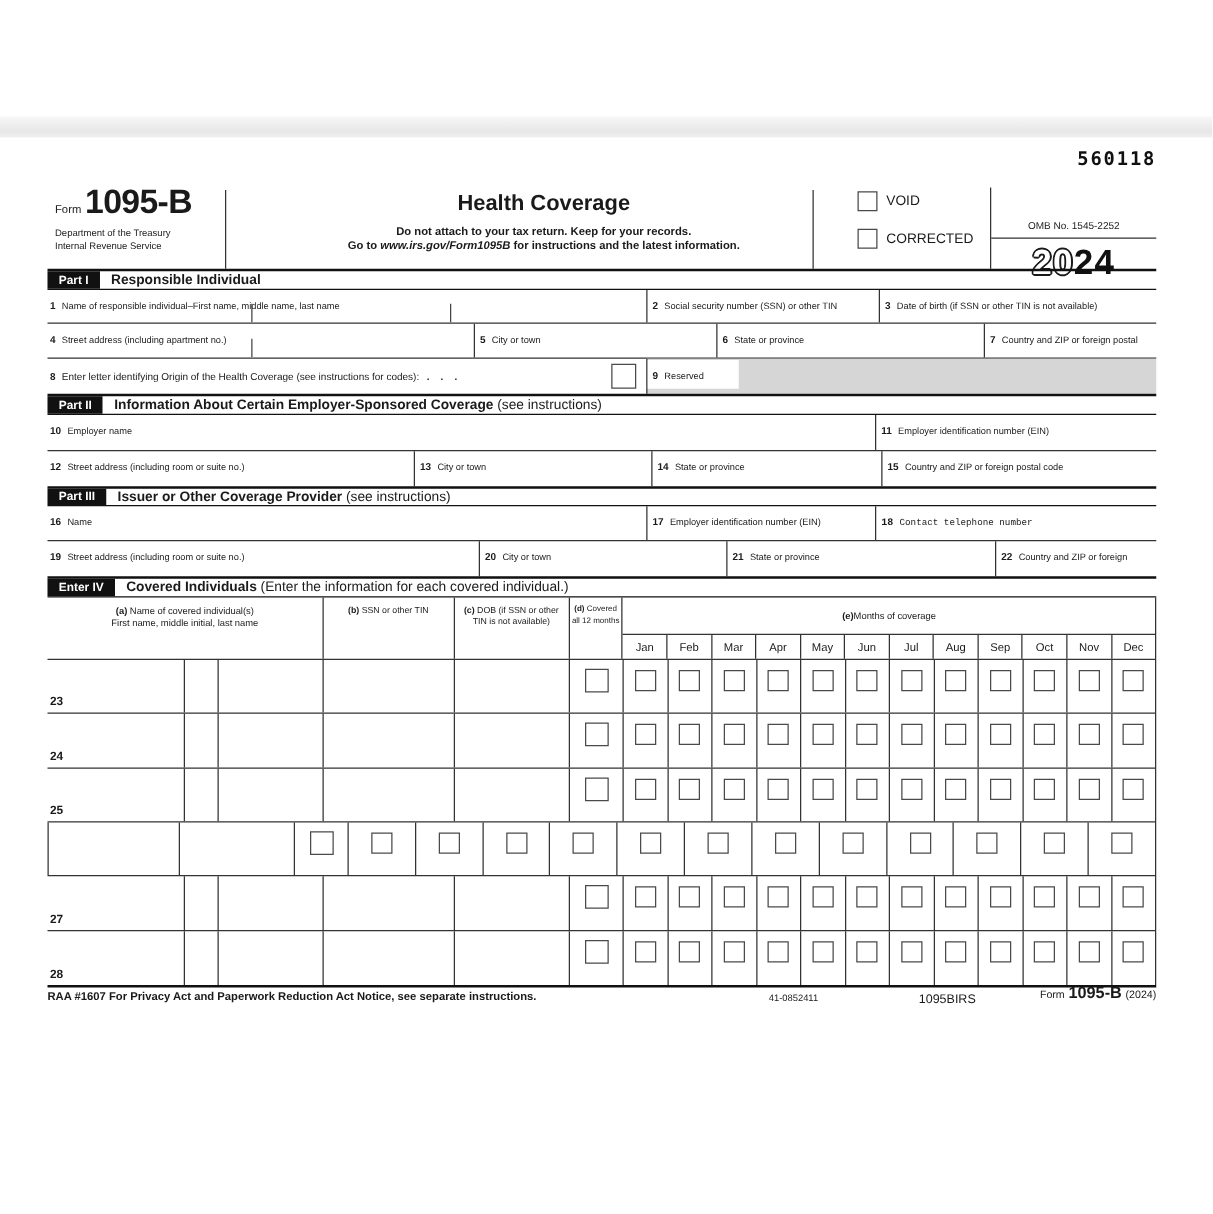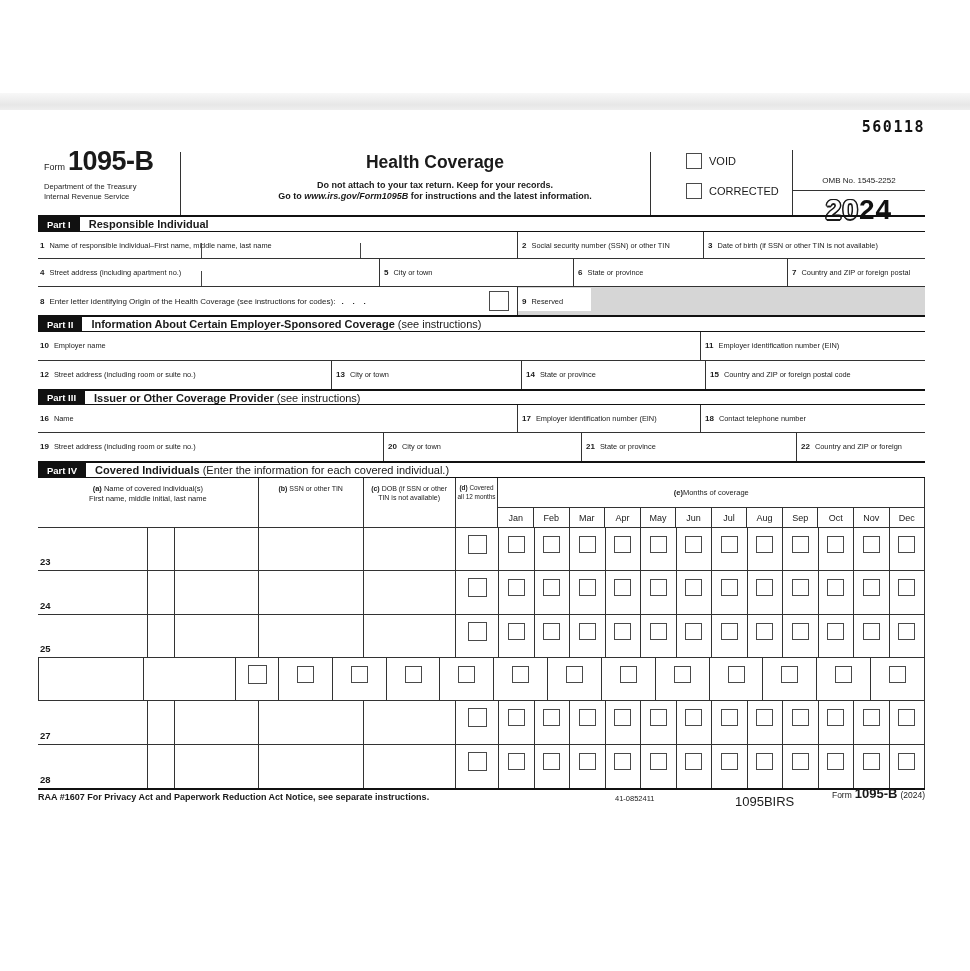--- a/index.html
+++ b/index.html
@@ -81,21 +81,21 @@
   .name-cell{width:220px;position:relative;display:flex;border-left:none;}
   .sub1{width:110px;border-right:1px solid #333;box-sizing:border-box;}
   .sub2{width:27px;border-right:1px solid #333;box-sizing:border-box;}
   .sub3{flex:1;}
   .rownum{position:absolute;left:2px;bottom:3px;font-size:9.5px;font-weight:bold;}
   .bcell{width:105px;} .ccell{width:92px;} .dcell{width:43px;}
   .mcell{flex:1 1 0;}
   
   .foot-left{position:absolute;left:38px;top:792px;font-size:9px;font-weight:bold;}
   .foot-code1{position:absolute;left:615px;top:794px;font-size:7.5px;}
-  .foot-code2{position:absolute;left:735px;top:794px;font-size:13px;}
+  .foot-code2{position:absolute;left:735px;top:794px;font-size:10px;}
   .foot-right{position:absolute;right:45px;top:786px;display:flex;align-items:baseline;}
   .fr-word{font-size:8.5px;margin-right:3px;}
   .fr-num{font-size:13px;font-weight:bold;margin-right:3px;}
   .fr-year{font-size:8.5px;}
   b{font-weight:bold;}
 </style>
 </head>
 <body>
 
 <div class="page">
@@ -219,42 +219,42 @@
         <span class="sfx">(see instructions)</span>
       </span>
   </div>
   <div class="row" style="top:405px;height:28px;">
     <div class="fb" style="flex:0 0 479px;">
       <span class="n">16</span><span class="l">Name</span>
     </div>
     <div class="fb" style="flex:0 0 183px;">
       <span class="n">17</span><span class="l">Employer identification number (EIN)</span>
     </div>
-    <div class="fb" style="flex:1;">
+    <div class="fb" style="flex:1;font-family:Liberation Mono, monospace;">
       <span class="n">18</span><span class="l">Contact telephone number</span>
     </div>
   </div>
   <div class="row nobb" style="top:433px;height:28px;gap:32px;">
     <div class="fb" style="flex:0 0 313px;">
       <span class="n">19</span><span class="l">Street address (including room or suite no.)</span>
     </div>
     <div class="fb" style="flex:0 0 166px;">
       <span class="n">20</span><span class="l">City or town</span>
     </div>
     <div class="fb" style="flex:0 0 183px;">
       <span class="n">21</span><span class="l">State or province</span>
     </div>
     <div class="fb" style="flex:1;">
       <span class="n">22</span><span class="l">Country and ZIP or foreign postal code</span>
     </div>
   </div>
   <div class="rule" style="top:461px;"></div>
 
   <div class="phead" style="top:463px;height:15px;">
-    <span class="plabel">Part IV</span>
+    <span class="plabel">Enter IV</span>
     <span class="ptitle">
         <span>Covered Individuals</span>
         <span class="sfx">(Enter the information for each covered individual.)</span>
       </span>
   </div>
 
   <div class="p4">
     <div class="p4head">
       <div class="p4hc ha">
         <div><b>(a)</b><span> Name of covered individual(s)</span></div>

